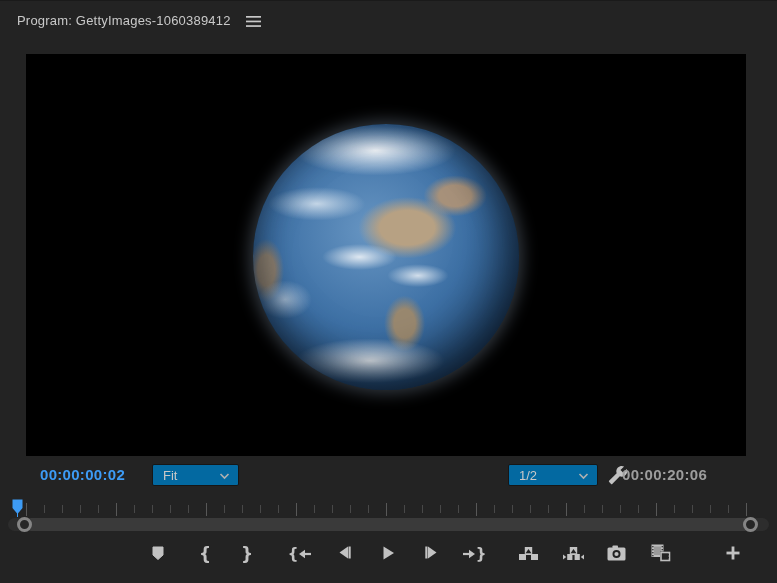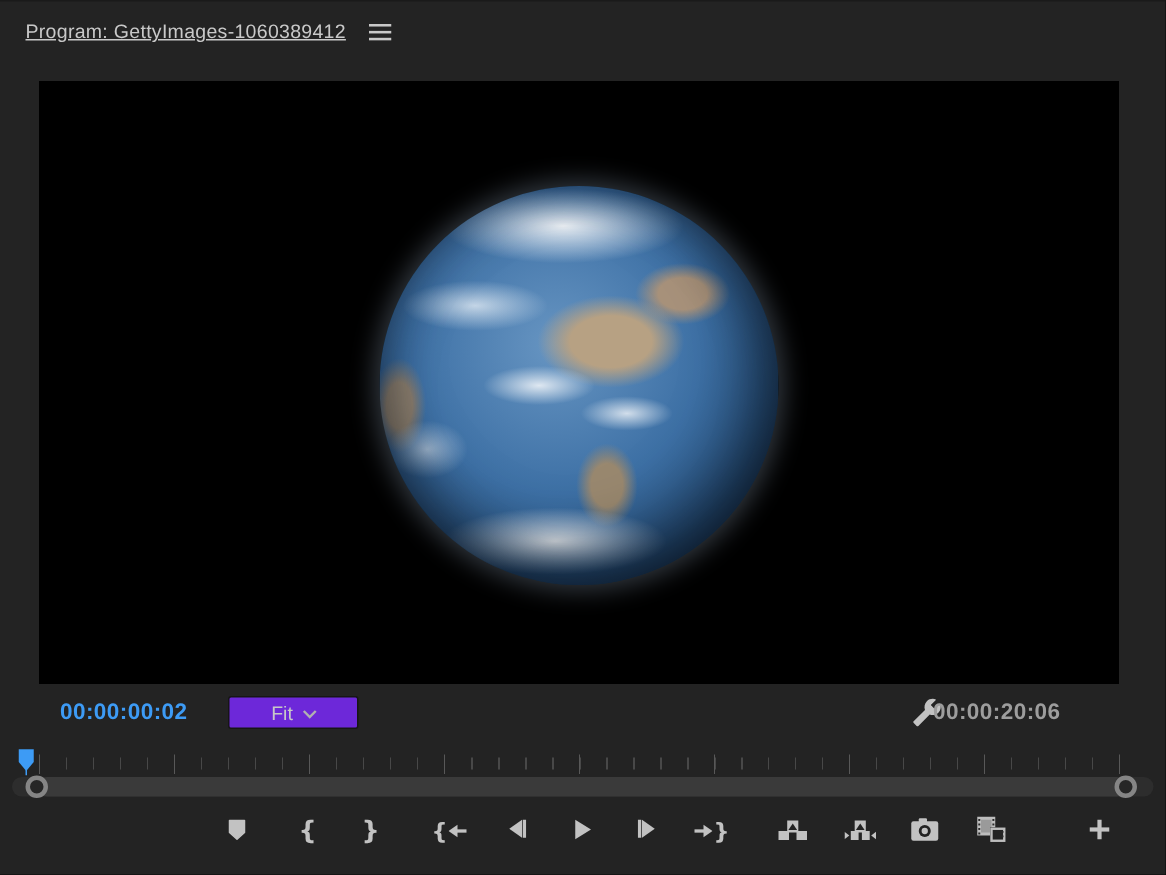--- a/index.html
+++ b/index.html
@@ -3,21 +3,21 @@
 <meta charset="utf-8">
 <style>
   html,body{margin:0;padding:0;background:#181818;}
   .panel{
     position:relative;width:777px;height:583px;background:#232323;
     font-family:"Liberation Sans",sans-serif;overflow:hidden;
     border-top:1px solid #1a1a1a;box-sizing:border-box;
   }
   
   .panel-header{position:absolute;left:0;top:0;width:100%;height:46px;}
-  .panel-title{position:absolute;left:17px;top:12px;font-size:13px;color:#c9c9c9;letter-spacing:.2px;white-space:nowrap;text-decoration:underline;}
+  .panel-title{position:absolute;left:17px;top:12px;font-size:13px;color:#c9c9c9;letter-spacing:.2px;white-space:nowrap;}
   .menu-btn{position:absolute;left:244px;top:11px;width:20px;height:18px;background:none;border:none;padding:2px;cursor:pointer;}
   .menu-btn svg{display:block;}
   
   .video{position:absolute;left:26px;top:53px;width:720px;height:402px;background:#000;overflow:hidden;}
   .earth{
     position:absolute;left:227px;top:70px;width:266px;height:266px;border-radius:50%;
     background:
       radial-gradient(ellipse 42% 13% at 46% 10%, rgba(248,250,252,.95), rgba(248,250,252,0) 72%),
       radial-gradient(ellipse 26% 9% at 24% 30%, rgba(235,242,248,.75), rgba(235,242,248,0) 70%),
       radial-gradient(ellipse 20% 7% at 40% 50%, rgba(255,255,255,.8), rgba(255,255,255,0) 70%),
@@ -29,22 +29,22 @@
       radial-gradient(ellipse 11% 15% at 57% 75%, #99886f 0 36%, rgba(153,136,111,0) 70%),
       radial-gradient(ellipse 9% 16% at 5% 55%, #8d8070 0 36%, rgba(141,128,112,0) 74%),
       radial-gradient(circle at 44% 40%, #6795c2 0%, #3d70a5 45%, #2b5786 68%, #18385c 90%, #0b1b30 100%);
     box-shadow:0 0 16px 4px rgba(190,212,238,.26), inset -10px -16px 46px rgba(0,0,0,.55), inset 0 0 34px rgba(8,16,32,.35);
   }
   
   .tc{font-size:15px;letter-spacing:.3px;font-weight:bold;white-space:nowrap;}
   .tc-current{position:absolute;left:40px;top:465px;color:#3d9bf5;background:none;border:none;padding:0;cursor:text;font-family:"Liberation Sans",sans-serif;}
   .tc-duration{position:absolute;left:622px;top:465px;color:#9d9d9d;}
   .dropdown{
-    position:absolute;top:463px;height:22px;background:#6d28d9;border:1px solid #161616;border-radius:2px;
-    color:#c8c8c8;font-size:13px;display:flex;align-items:center;justify-content:center;
+    position:absolute;top:463px;height:22px;background:#0369a1;border:1px solid #161616;border-radius:2px;
+    color:#c8c8c8;font-size:13px;display:flex;align-items:center;justify-content:space-between;
     padding:0 8px 0 10px;box-sizing:border-box;cursor:pointer;font-family:"Liberation Sans",sans-serif;
   }
   .dd-zoom{left:152px;width:87px;}
   .dd-res{left:508px;width:90px;}
   .dropdown svg{flex:none;margin-left:6px;}
   .wrench-btn{position:absolute;left:604px;top:460px;width:28px;height:28px;background:none;border:none;padding:4px;cursor:pointer;}
   
   .ruler{position:absolute;left:0;top:497px;width:777px;height:19px;cursor:pointer;}
   .ticks{
     position:absolute;left:26px;top:5px;width:726px;height:14px;
@@ -98,20 +98,28 @@
 
   <div class="dropdown dd-zoom">
     <span>Fit</span>
     <span>
       <svg width="11" height="8" viewBox="0 0 11 8">
           <polyline points="1.5,2 5.5,6 9.5,2" fill="none" stroke="#b0b0b0" stroke-width="1.6"></polyline>
         </svg>
     </span>
   </div>
 
+  <div class="dropdown dd-res">
+    <span>1/2</span>
+    <span>
+      <svg width="11" height="8" viewBox="0 0 11 8">
+          <polyline points="1.5,2 5.5,6 9.5,2" fill="none" stroke="#b0b0b0" stroke-width="1.6"></polyline>
+        </svg>
+    </span>
+  </div>
 
   <button class="wrench-btn">
     <span>
       <svg width="20" height="20" viewBox="0 0 24 24">
         <g transform="translate(24,0) scale(-1,1)">
           <path fill="#c2c2c2" d="M22.7 19l-9.1-9.1c.9-2.3.4-5-1.5-6.9-2-2-5-2.4-7.4-1.3L9 6 6 9 1.6 4.7C.4 7.1.9 10.1 2.9 12.1c1.9 1.9 4.6 2.4 6.9 1.5l9.1 9.1c.4.4 1 .4 1.4 0l2.3-2.3c.5-.4.5-1.1.1-1.4z"></path>
         </g>
       </svg>
     </span>
   </button>

